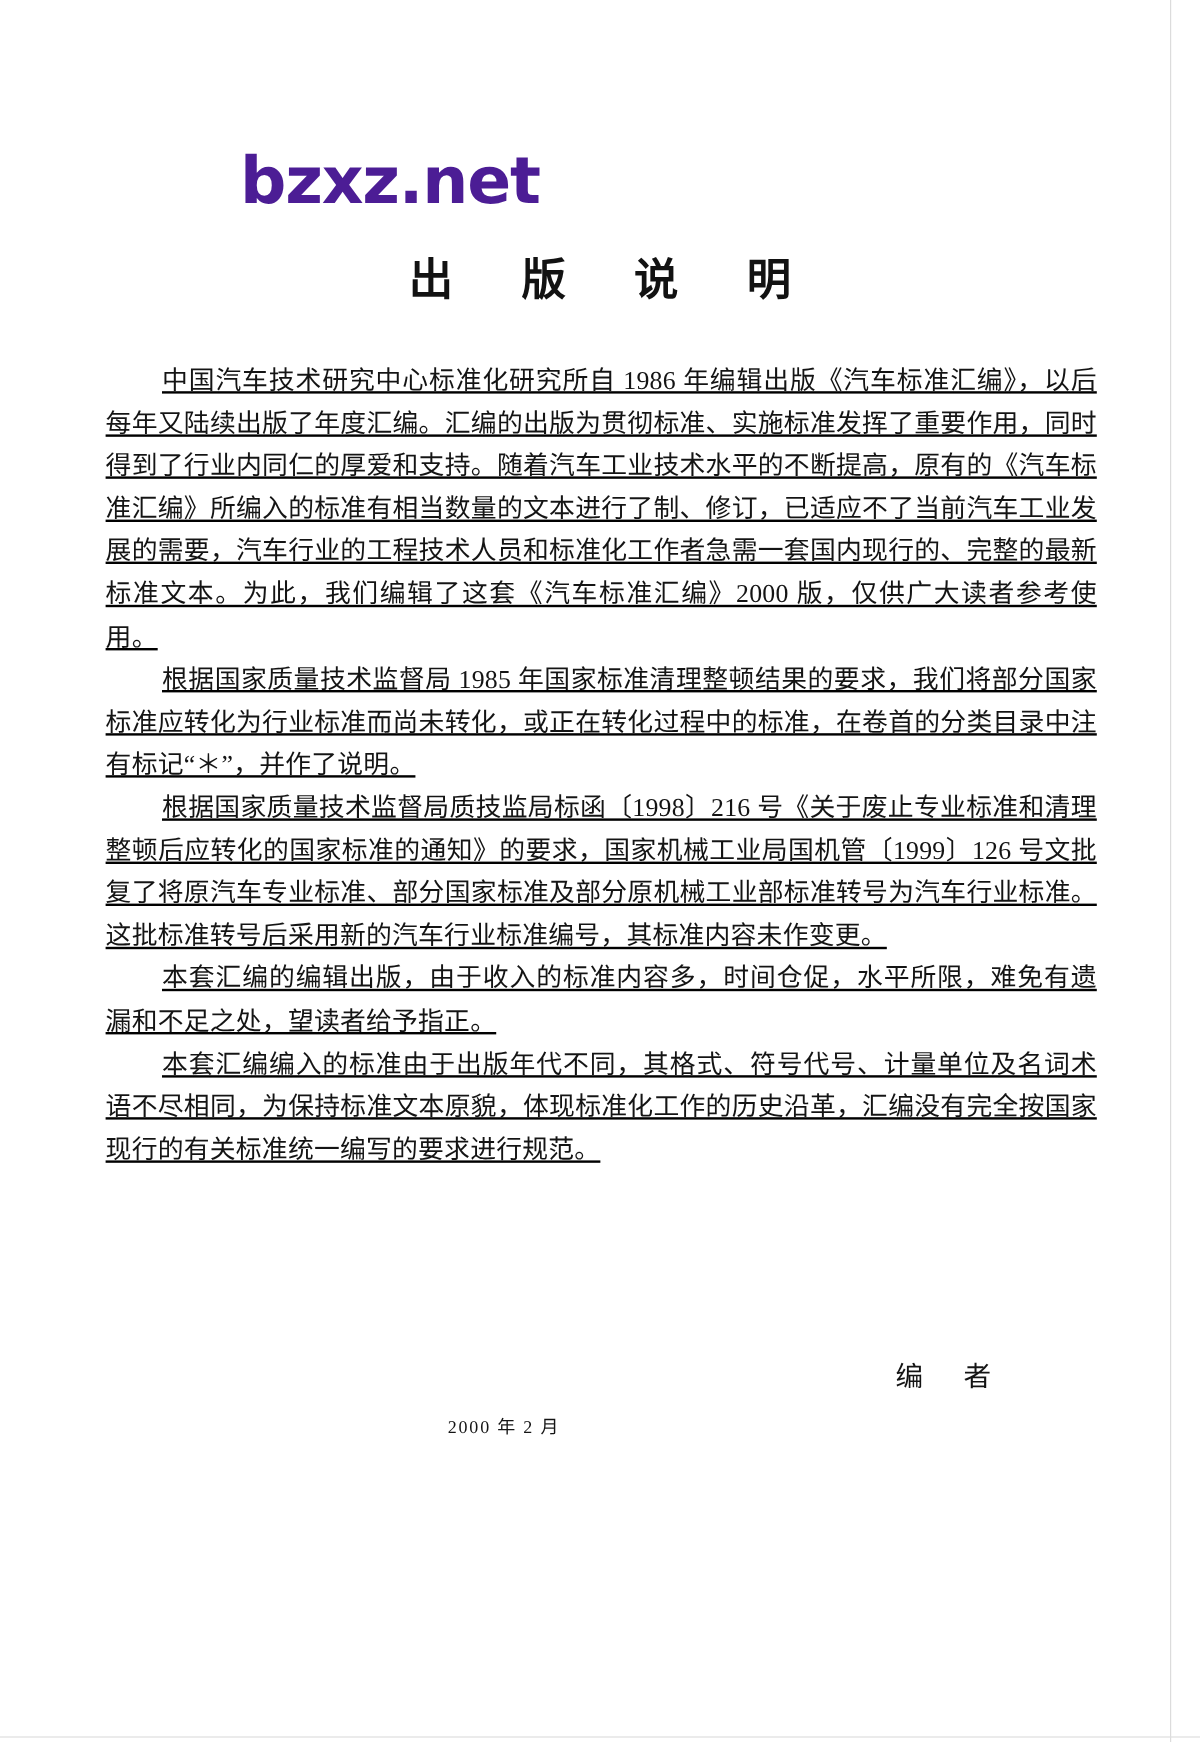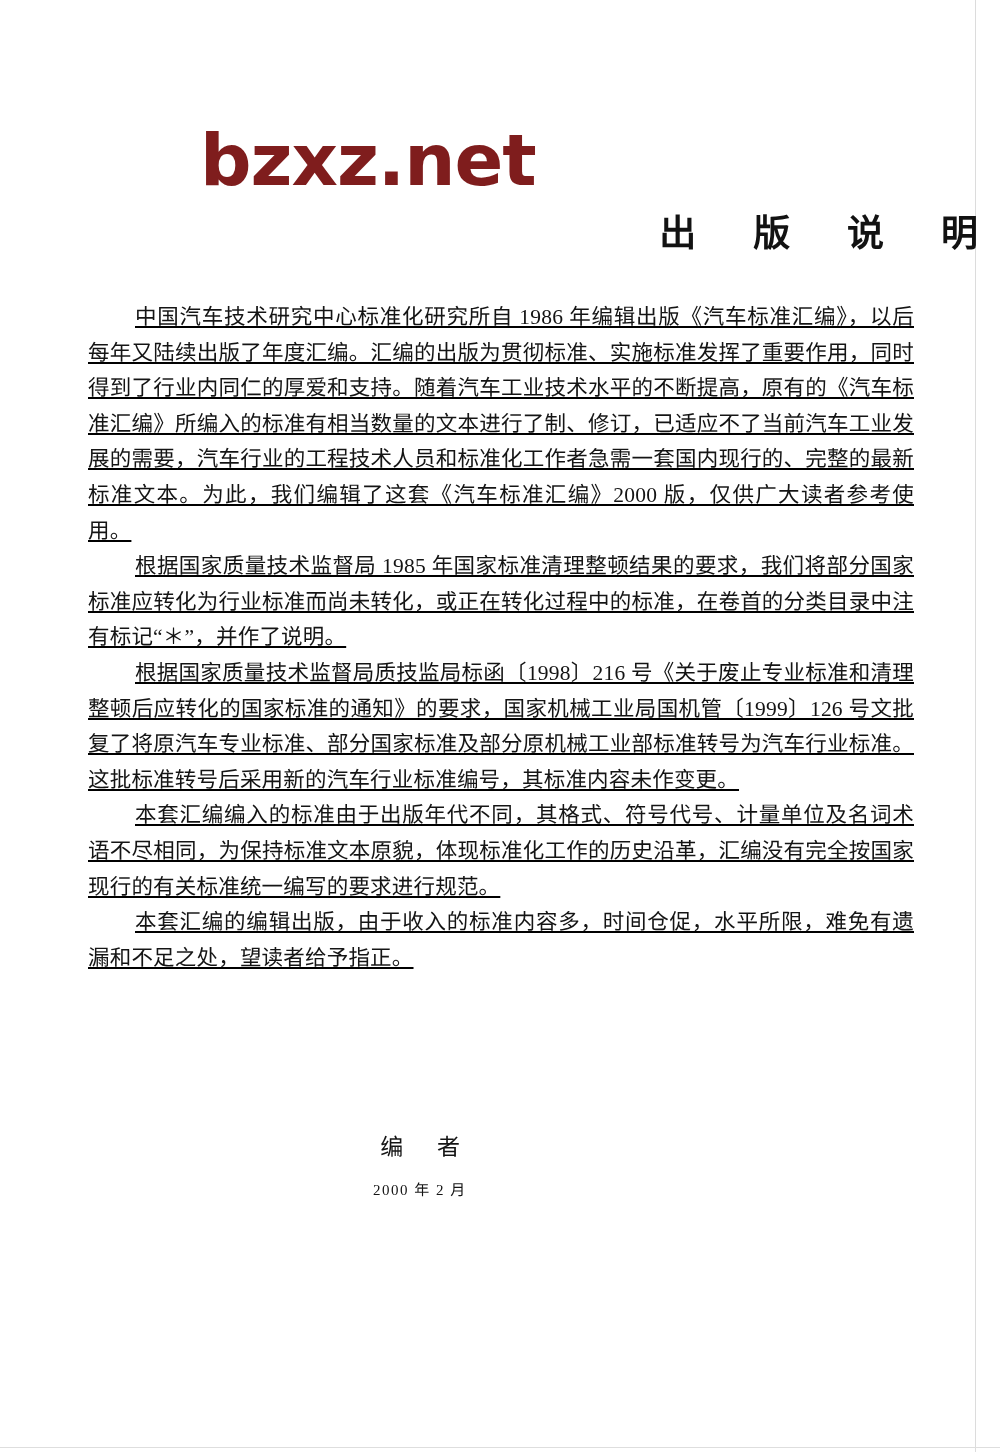--- a/index.html
+++ b/index.html
@@ -36,36 +36,36 @@
     height: 1px;
     background: #dedede;
   }
 
   
   .watermark {
     position: absolute;
     left: 200px;
     top: 124px;
     font-family: "DejaVu Sans", "Liberation Sans", sans-serif;
-    font-size: 72px;
+    font-size: 54px;
     font-weight: bold;
-    color: #7f1d1d;
+    color: #4c1d95;
     letter-spacing: -1px;
     line-height: 1;
     user-select: none;
     white-space: nowrap;
   }
 
   
   .doc-title {
     position: absolute;
     left: 0;
     top: 211px;
     width: 1000px;
-    text-align: right;
+    text-align: center;
     font-size: 37px;
     font-weight: bold;
     color: #121212;
     letter-spacing: 22px;
     text-indent: 22px;
     line-height: 1.25;
     font-family: "DejaVu Sans", "Liberation Sans", sans-serif;
   }
 
   
@@ -90,21 +90,21 @@
   }
 
   
   .signature {
     position: absolute;
     left: 0;
     top: 1133px;
     width: 1000px;
   }
   .sig-author {
-    text-align: center;
+    text-align: right;
     padding-right: 160px;
     font-size: 23px;
     letter-spacing: 14px;
     text-indent: 14px;
     color: #141414;
     line-height: 1.3;
     font-family: "Liberation Serif", "DejaVu Serif", serif;
   }
   .sig-date {
     text-align: center;
@@ -126,22 +126,22 @@
   <div class="scan-edge-bottom"></div>
 
   <div class="watermark">bzxz.net</div>
 
   <div class="doc-title">出 版 说 明</div>
 
   <div class="body-block">
     <p class="para">中国汽车技术研究中心标准化研究所自 1986 年编辑出版《汽车标准汇编》，以后每年又陆续出版了年度汇编。汇编的出版为贯彻标准、实施标准发挥了重要作用，同时得到了行业内同仁的厚爱和支持。随着汽车工业技术水平的不断提高，原有的《汽车标准汇编》所编入的标准有相当数量的文本进行了制、修订，已适应不了当前汽车工业发展的需要，汽车行业的工程技术人员和标准化工作者急需一套国内现行的、完整的最新标准文本。为此，我们编辑了这套《汽车标准汇编》2000 版，仅供广大读者参考使用。</p>
     <p class="para">根据国家质量技术监督局 1985 年国家标准清理整顿结果的要求，我们将部分国家标准应转化为行业标准而尚未转化，或正在转化过程中的标准，在卷首的分类目录中注有标记“＊”，并作了说明。</p>
     <p class="para">根据国家质量技术监督局质技监局标函〔1998〕216 号《关于废止专业标准和清理整顿后应转化的国家标准的通知》的要求，国家机械工业局国机管〔1999〕126 号文批复了将原汽车专业标准、部分国家标准及部分原机械工业部标准转号为汽车行业标准。这批标准转号后采用新的汽车行业标准编号，其标准内容未作变更。</p>
+    <p class="para">本套汇编的编辑出版，由于收入的标准内容多，时间仓促，水平所限，难免有遗漏和不足之处，望读者给予指正。</p>
     <p class="para">本套汇编编入的标准由于出版年代不同，其格式、符号代号、计量单位及名词术语不尽相同，为保持标准文本原貌，体现标准化工作的历史沿革，汇编没有完全按国家现行的有关标准统一编写的要求进行规范。</p>
-    <p class="para">本套汇编的编辑出版，由于收入的标准内容多，时间仓促，水平所限，难免有遗漏和不足之处，望读者给予指正。</p>
   </div>
 
   <div class="signature">
     <div class="sig-author">编 者</div>
     <div class="sig-date">2000 年 2 月</div>
   </div>
 
 </div>
 
 </body></html>

